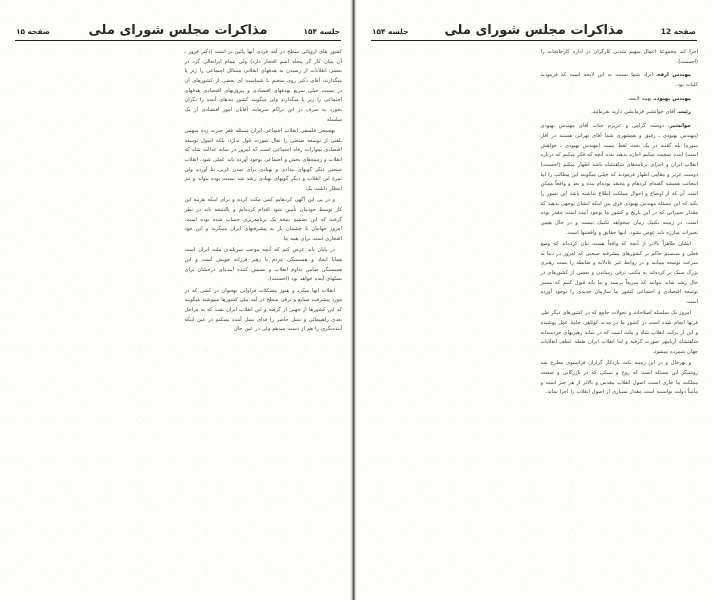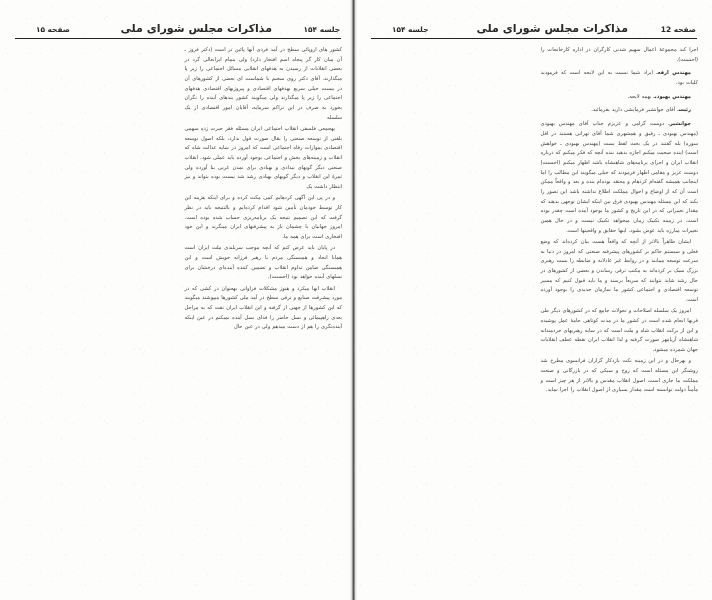--- a/index.html
+++ b/index.html
@@ -69,24 +69,24 @@
     justify-content: space-between;
     font-size: 7.4px;
     font-weight: bold;
     color: #2b2825;
     letter-spacing: .2px;
     padding: 0 2px 3px 2px;
     white-space: nowrap;
   }
   .header-center {
     flex: 1;
-    text-align: right;
-    font-size: 11px;
+    text-align: center;
+    font-size: 13px;
   }
-  .header-side { min-width: 48px; margin-left: 20px; }
+  .header-side { min-width: 48px; }
   .header-side.start { text-align: right; }
   .header-side.end   { text-align: left; }
 
   .header-rule {
     height: 0;
     border-top: 1.6px solid #24211f;
     margin: 0 1px 6px 1px;
   }
 
   .columns {

